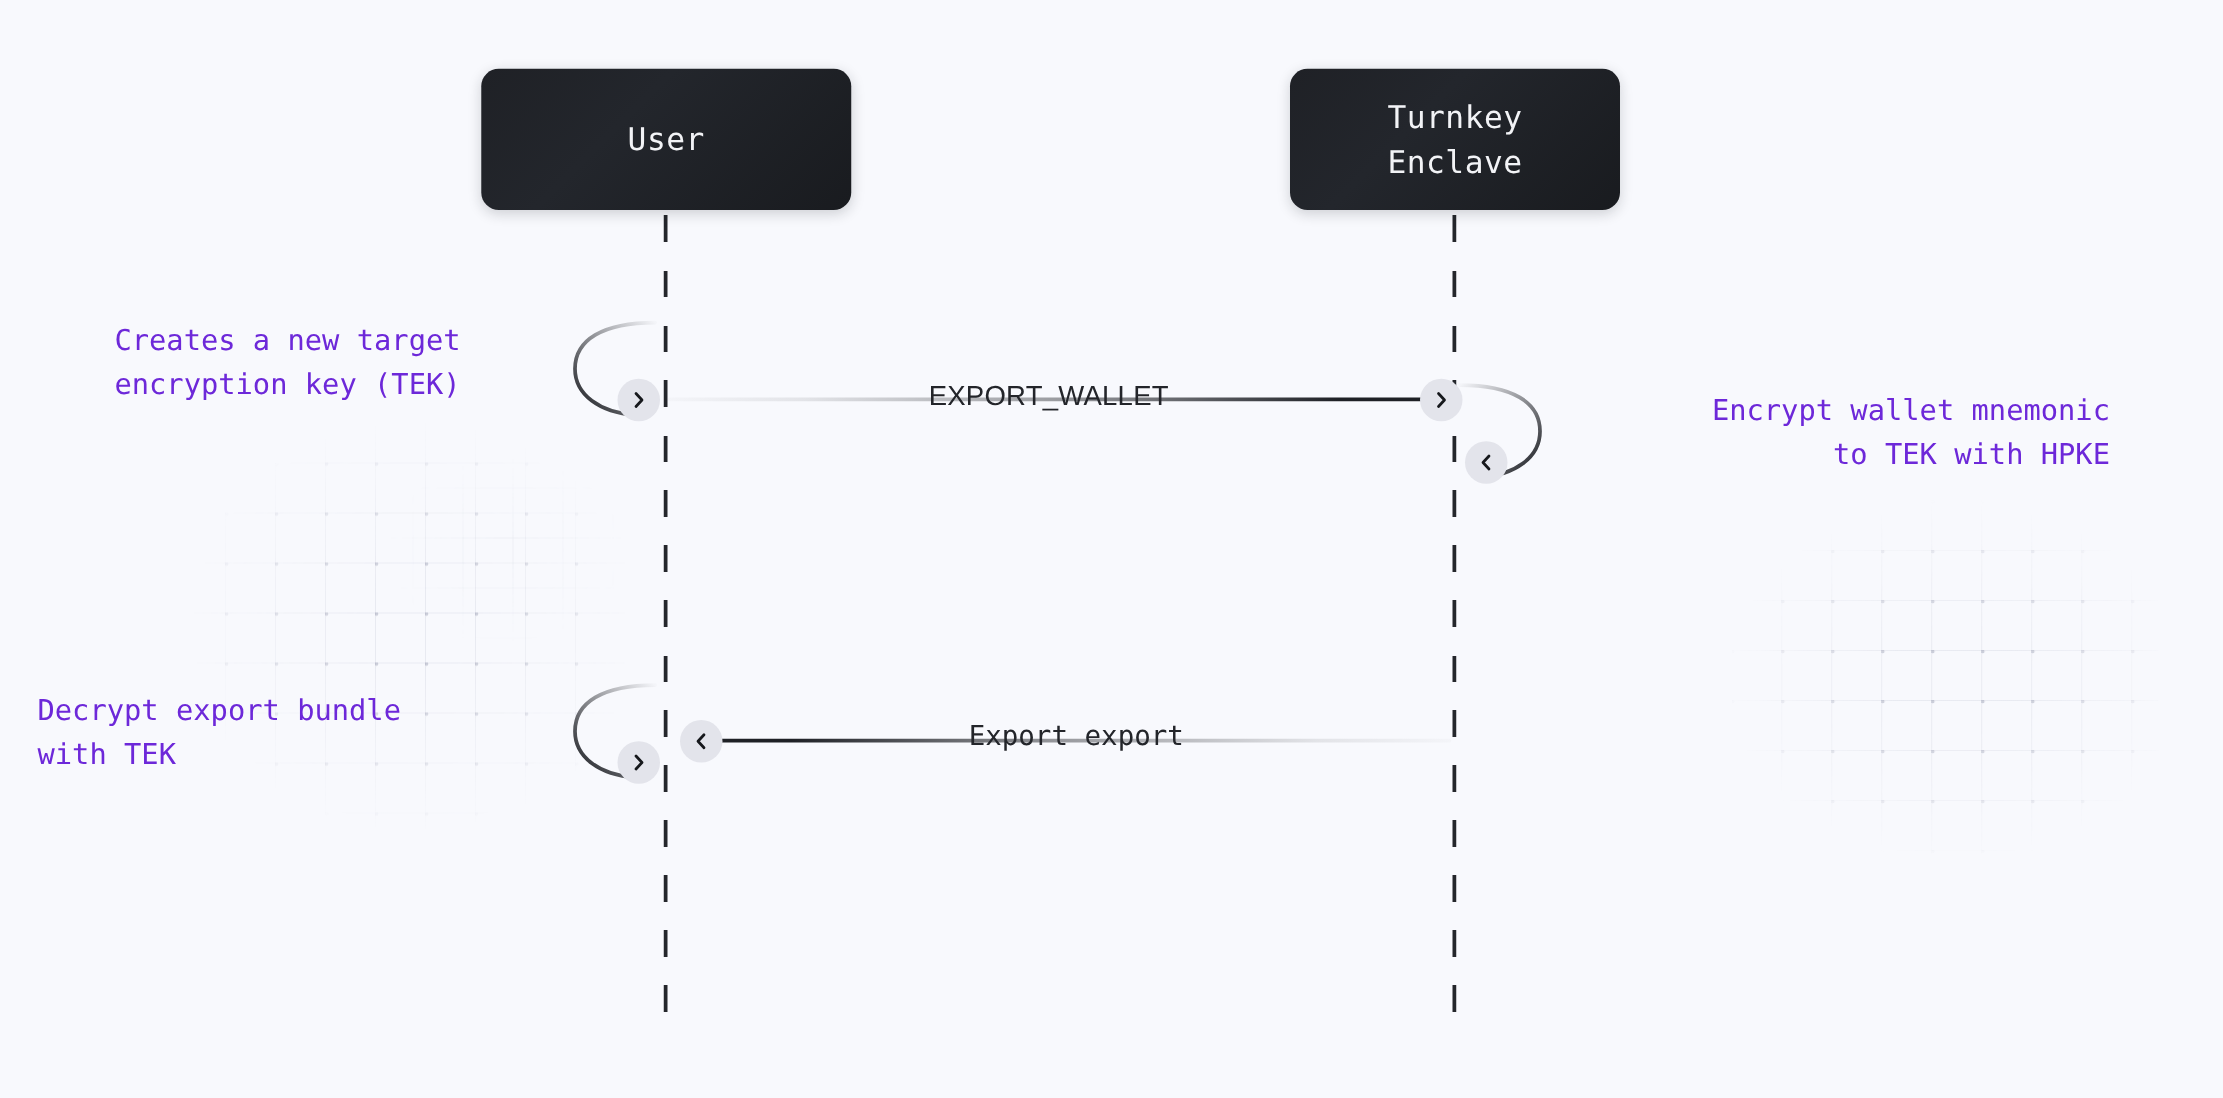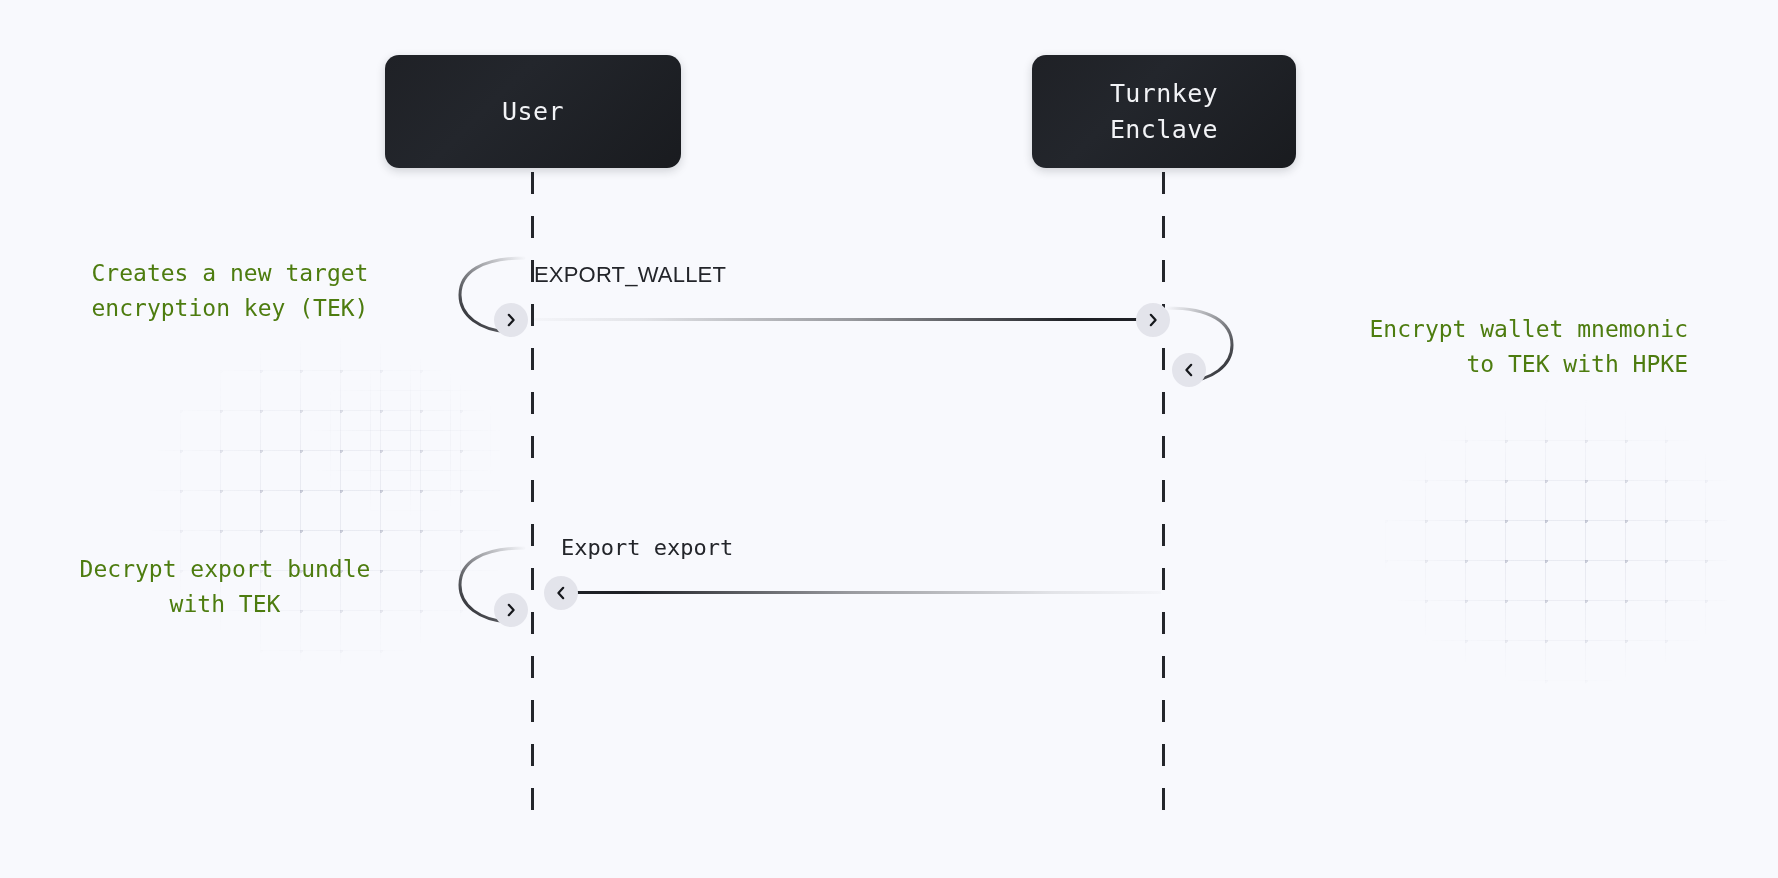--- a/index.html
+++ b/index.html
@@ -116,25 +116,26 @@
     background: linear-gradient(to right, rgba(36,38,43,0.02) 0%, rgba(36,38,43,0.10) 18%, rgba(36,38,43,0.45) 52%, #1f2126 88%, #1f2126 100%);
   }
   #msg2-line {
     left: 561px; top: 591px; width: 600px;
     background: linear-gradient(to left, rgba(36,38,43,0.02) 0%, rgba(36,38,43,0.10) 18%, rgba(36,38,43,0.45) 52%, #1f2126 88%, #1f2126 100%);
   }
 
   
   .msg-label {
     position: absolute;
-    text-align: left;
+    text-align: center;
     color: #23252a;
     font-size: 22px;
     white-space: nowrap;
     user-select: none;
+    margin-top: 42px;
   }
   #msg1-label {
     left: 534px; top: 262px; width: 610px;
     font-family: "Liberation Sans", "DejaVu Sans", sans-serif;
     letter-spacing: 0.2px;
   }
   #msg2-label {
     left: 561px; top: 535px; width: 600px;
     font-family: "DejaVu Sans Mono", "Liberation Mono", monospace;
   }
@@ -160,30 +161,30 @@
 
   
   .self-loop { position: absolute; pointer-events: none; }
   #loop-user-1    { left: 452px;  top: 250px; }
   #loop-enclave-1 { left: 1160px; top: 300px; }
   #loop-user-2    { left: 452px;  top: 540px; }
 
   
   .side-note {
     position: absolute;
-    color: #4d7c0f;
+    color: #6d28d9;
     font-family: "DejaVu Sans Mono", "Liberation Mono", monospace;
     font-size: 23px;
     line-height: 1.52;
     white-space: pre-line;
     user-select: none;
   }
   #note-left-1  { left: 40px;   top: 256px; width: 380px; text-align: center; }
   #note-right-1 { left: 1288px; top: 312px; width: 400px; text-align: right; }
-  #note-left-2  { left: 30px;   top: 552px; width: 390px; text-align: center; }
+  #note-left-2  { left: 30px;   top: 552px; width: 390px; text-align: left; }
 </style>
 </head>
 <body>
 
 <div id="diagram-root">
 
   <div class="grid-decor" id="decor-left"></div>
   <div class="grid-dots" id="decor-left-dots"></div>
   <div class="grid-decor" id="decor-mid"></div>
   <div class="grid-decor" id="decor-right"></div>

